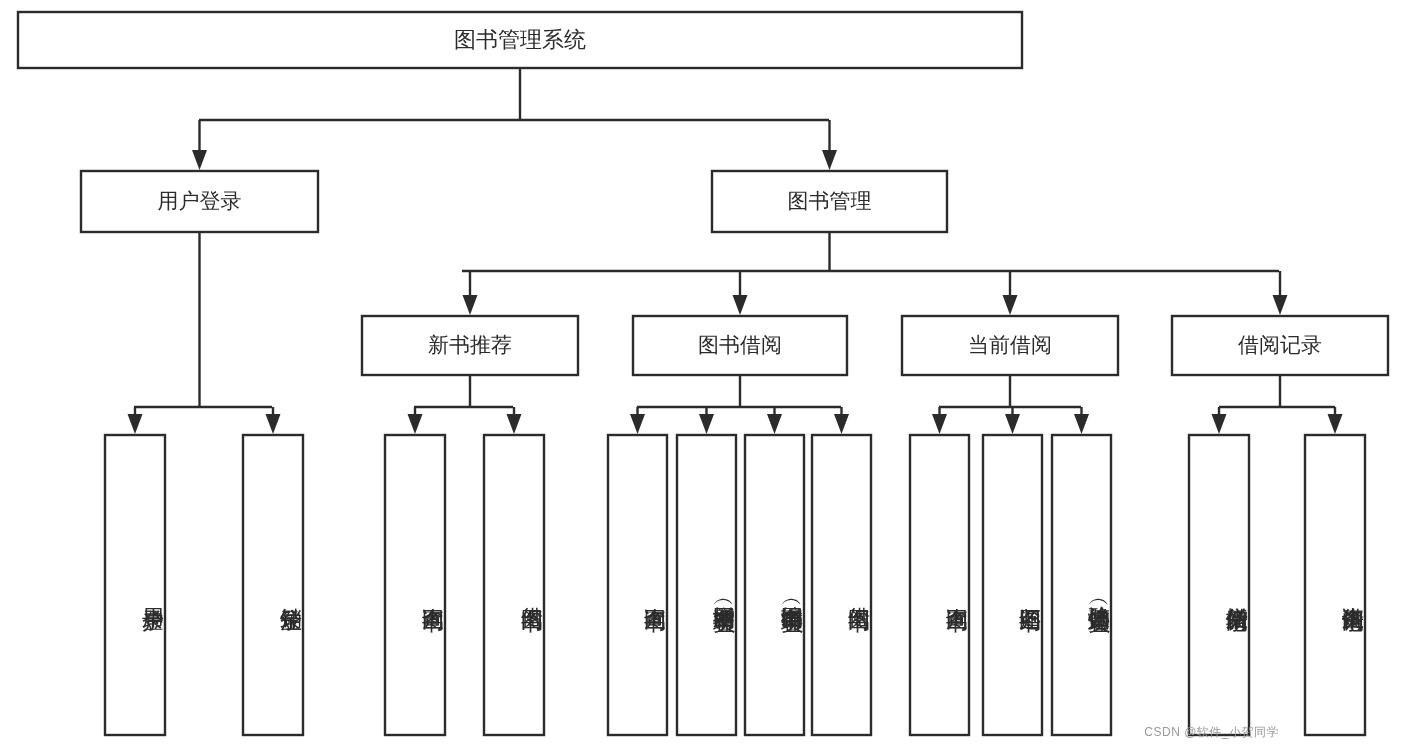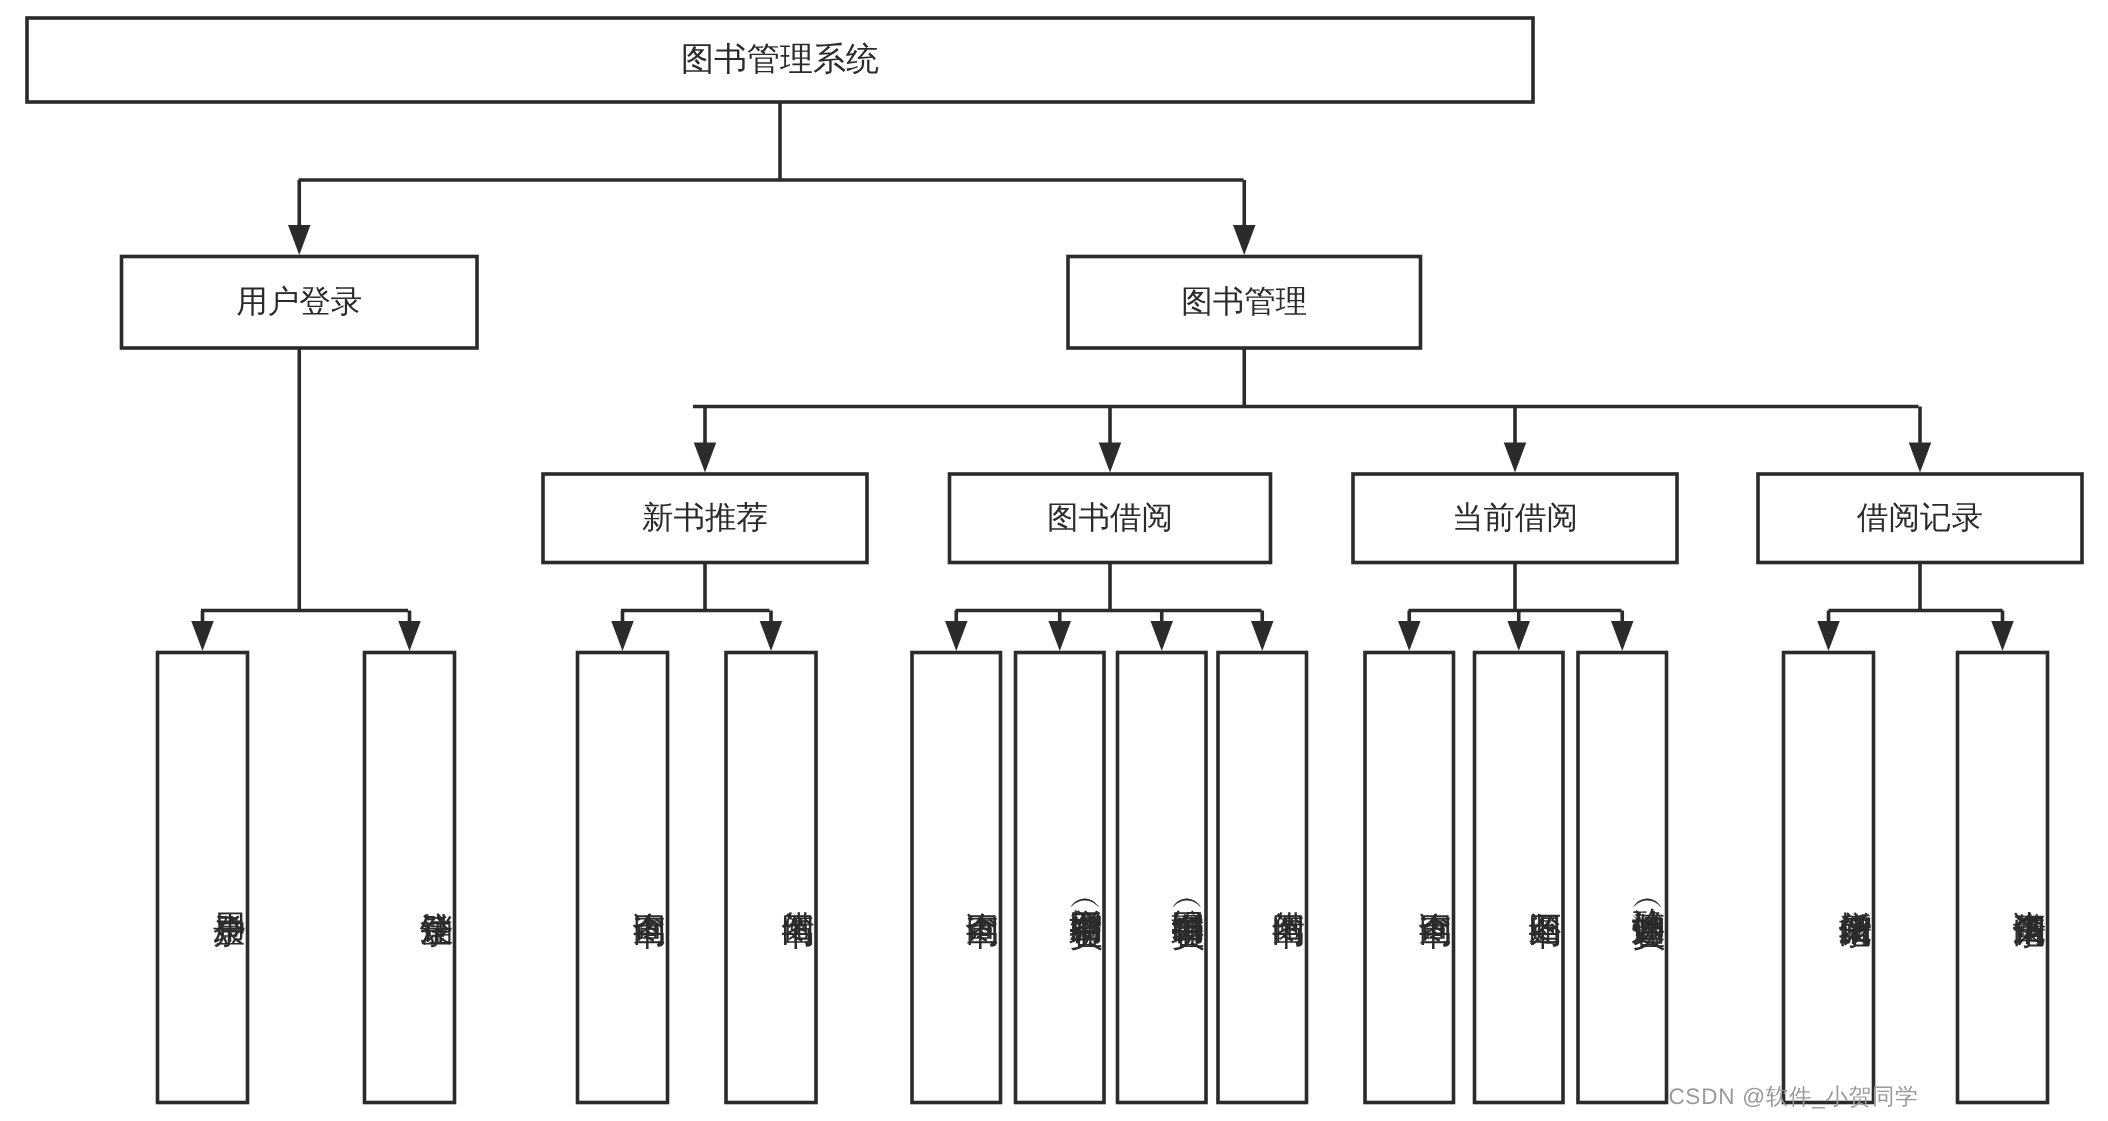--- a/index.html
+++ b/index.html
@@ -64,21 +64,21 @@
     color: #2b2b2b;
     white-space: nowrap;
     pointer-events: none;
     user-select: none;
   }
   .watermark {
     position: absolute;
     right: 12px;
     bottom: 6px;
     font-family: "Liberation Sans", "DejaVu Sans", sans-serif;
-    font-size: 15px;
+    font-size: 12px;
     color: #9a9a9a;
     letter-spacing: 0.5px;
     user-select: none;
   }
 </style>
 </head>
 <body>
 
 <div id="diagram-root">
 

